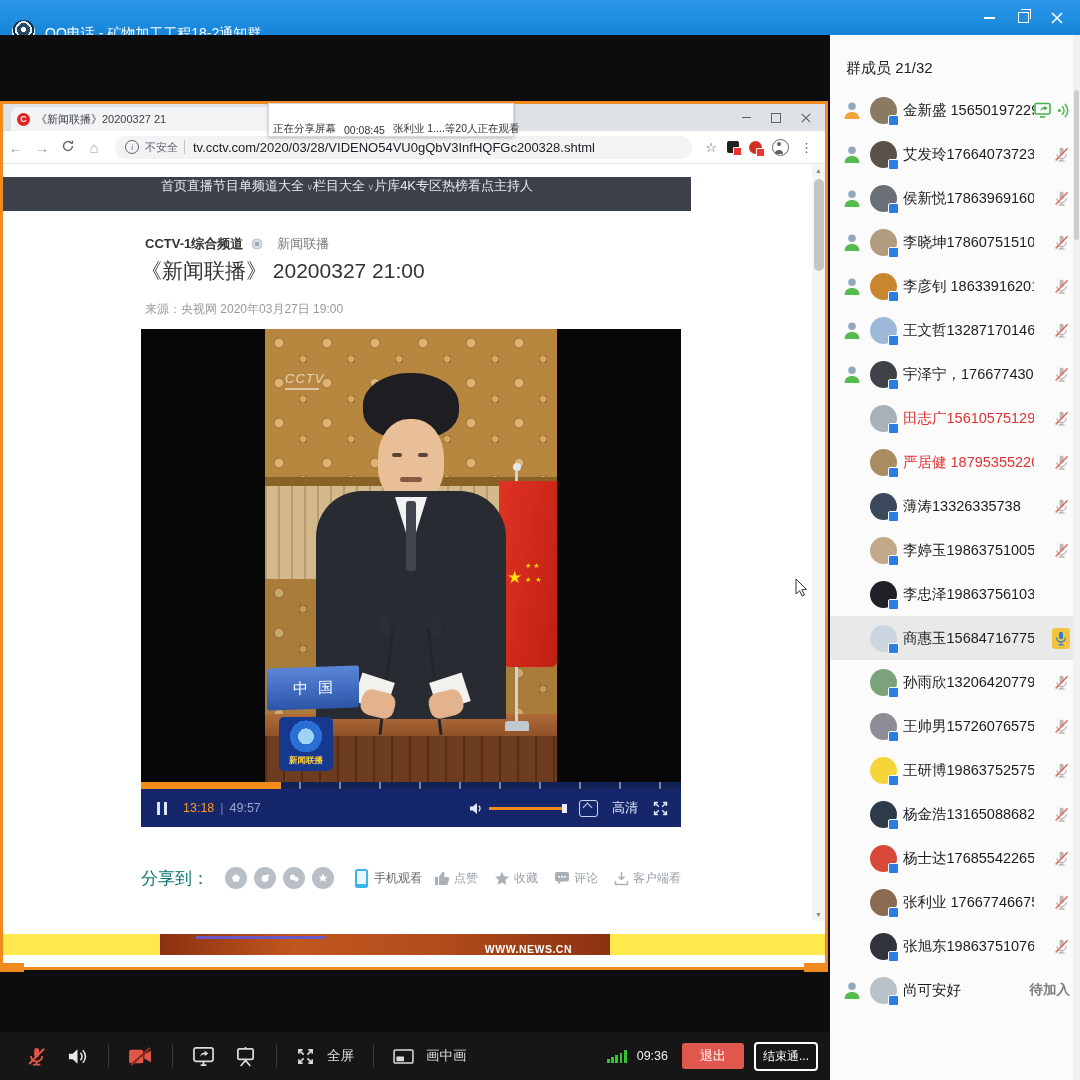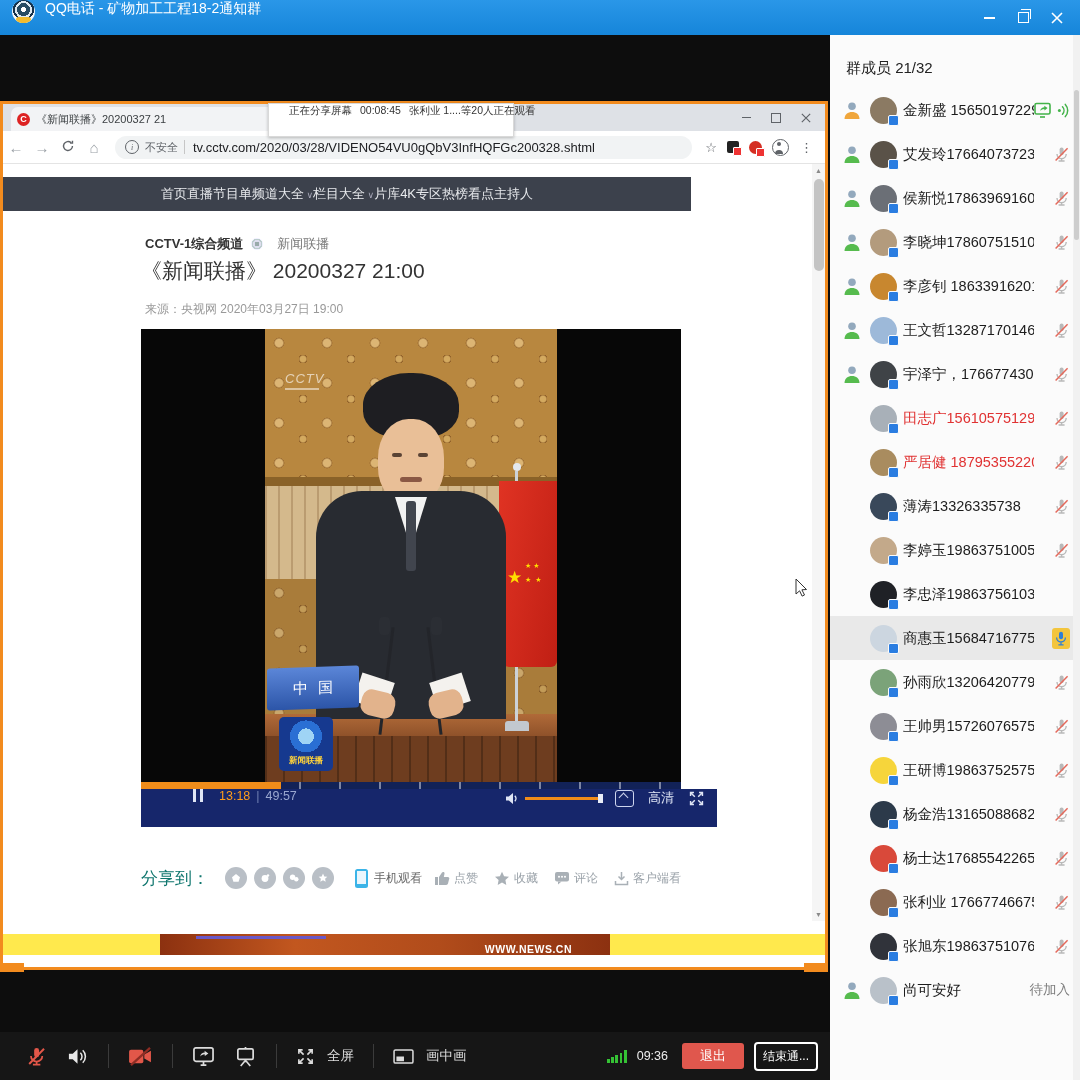--- a/index.html
+++ b/index.html
@@ -1,21 +1,21 @@
 <!DOCTYPE html>
 <html><head>
 <meta charset="utf-8">
 <style>
   html,body{margin:0;padding:0;width:1080px;height:1080px;overflow:hidden;
     font-family:"Liberation Sans","DejaVu Sans",sans-serif;background:#000;}
   .app{position:relative;width:1080px;height:1080px;background:#0d0d0d;}
 
   
   .titlebar{position:absolute;left:0;top:0;width:1080px;height:43px;
-    background:linear-gradient(#2a97e8,#1181d6);display:flex;align-items:flex-start;}
+    background:linear-gradient(#2a97e8,#1181d6);display:flex;align-items:flex-end;}
   .qq-logo{width:23px;height:23px;border-radius:50%;margin-left:12px;position:relative;overflow:hidden;
     background:radial-gradient(circle at 50% 42%, #ffffff 0 2.5px, #274b63 2.5px 6.5px, #dfeaf2 6.5px 8.5px, #15314a 8.5px 10.5px, #f2f6fa 10.5px);}
   .qq-logo::after{content:"";position:absolute;left:4px;right:4px;bottom:0;height:6px;
     border-radius:8px 8px 10px 10px;background:#f3bb2e;}
   .wtitle{color:#fff;font-size:14px;margin-left:10px;}
   .wctrls{position:absolute;right:6px;top:0;height:35px;display:flex;align-items:center;}
   .wc{width:34px;height:35px;display:flex;align-items:center;justify-content:center;cursor:pointer;}
   .wc-min{width:11px;height:2px;background:#fff;}
   .wc-rest{width:9px;height:9px;border:1.6px solid #fff;position:relative;background:transparent;}
   .wc-rest::before{content:"";position:absolute;left:2px;top:-4.5px;width:9px;height:9px;border:1.6px solid #fff;border-bottom:none;border-left:none;}
@@ -39,22 +39,22 @@
   .tabx{color:#5f6368;font-size:12px;margin-left:4px;flex:none;}
   .newtab{position:absolute;left:350px;top:4px;width:24px;height:22px;color:#444;font-size:15px;
     display:flex;align-items:center;justify-content:center;}
   .bctrls{position:absolute;right:4px;top:0;height:27px;display:flex;align-items:center;color:#5f6368;}
   .bc{width:30px;height:27px;display:flex;align-items:center;justify-content:center;}
   .bc-min{width:9px;height:1.6px;background:#5f6368;}
   .bc-rest{width:8px;height:8px;border:1.4px solid #5f6368;}
 
   
   .share-banner{position:absolute;left:268px;top:68px;width:246px;height:34px;background:#fff;
-    border:1px solid #d9d9d9;box-shadow:0 1px 3px rgba(0,0,0,.25);display:flex;align-items:flex-start;
-    font-size:10.5px;color:#333;padding:0 20px;box-sizing:border-box;white-space:nowrap;z-index:5;}
+    border:1px solid #d9d9d9;box-shadow:0 1px 3px rgba(0,0,0,.25);display:flex;align-items:flex-end;
+    font-size:10.5px;color:#333;padding:0 4px;box-sizing:border-box;white-space:nowrap;z-index:5;}
   .share-banner span{margin-right:8px;}
 
   .addrbar{position:relative;width:822px;height:33px;background:#fff;border-bottom:1px solid #e4e4e4;
     display:flex;align-items:center;box-sizing:border-box;}
   .navbtn{color:#9aa0a6;font-size:15px;width:26px;text-align:center;flex:none;}
   .urlpill{flex:1;height:23px;background:#f1f3f4;border-radius:12px;margin:0 8px;display:flex;
     align-items:center;padding:0 10px;box-sizing:border-box;overflow:hidden;white-space:nowrap;}
   .infoi{width:12px;height:12px;border:1.2px solid #5f6368;border-radius:50%;color:#5f6368;font-size:8px;
     display:flex;align-items:center;justify-content:center;flex:none;font-style:italic;font-family:"Liberation Serif",serif;}
   .sec{color:#5f6368;font-size:11px;margin:0 6px;flex:none;}
@@ -65,21 +65,21 @@
   .ext1{width:12px;height:12px;background:#222;border-radius:2px;position:relative;margin:0 5px;}
   .ext2{width:13px;height:13px;background:#d42f23;border-radius:50%;position:relative;margin:0 5px;}
   .ext1::after,.ext2::after{content:"";position:absolute;right:-3px;bottom:-3px;width:7px;height:7px;
     background:#e33;border:1px solid #fff;border-radius:1px;}
   .prof{width:15px;height:15px;border:1.5px solid #5f6368;border-radius:50%;position:relative;margin:0 5px;}
   .prof::before{content:"";position:absolute;left:4px;top:2.5px;width:4px;height:4px;border-radius:50%;background:#5f6368;}
   .prof::after{content:"";position:absolute;left:2px;bottom:0.5px;width:8px;height:4px;border-radius:4px 4px 0 0;background:#5f6368;}
   .kebab{color:#5f6368;font-size:13px;margin:0 6px;}
 
   .gapwhite{width:822px;height:13px;background:#fff;}
-  .cctvnav{position:relative;width:688px;height:34px;background:#3c414c;display:flex;align-items:center;
+  .cctvnav{position:relative;width:688px;height:34px;background:#3c414c;display:flex;align-items:flex-start;
     justify-content:center;}
   .nav-item{color:#e8eaed;font-size:13px;white-space:nowrap;}
   .nav-item .caret{font-size:9px;color:#aab;}
 
   
   .pagebody{position:relative;width:822px;height:723px;background:#fff;}
   .crumbs{position:absolute;left:142px;top:24px;display:flex;align-items:center;font-size:13px;}
   .chan{font-weight:bold;color:#333;}
   .crumbdot{width:12px;height:12px;border-radius:50%;margin:0 14px 0 8px;
     background:radial-gradient(circle,#9aa 0 2.5px,#dde 2.5px 4px,#bcc 4px 5.5px,#eef 5.5px);}
@@ -134,21 +134,21 @@
     background:radial-gradient(circle at 50% 36%,#9fd4f5 0 8px,#2a6fd4 8px 16px,#16398f 16px);
     display:flex;align-items:flex-end;justify-content:center;overflow:hidden;}
   .nlogo span{color:#ffd23a;font-size:8.5px;font-weight:bold;padding-bottom:4px;white-space:nowrap;}
   .wmark{position:absolute;left:20px;top:42px;color:rgba(255,255,255,.62);font-size:13px;
     font-style:italic;letter-spacing:1px;}
   .wmark::after{content:"";display:block;width:34px;height:2px;background:rgba(255,255,255,.5);margin-top:2px;}
 
   .seek{position:relative;width:540px;height:7px;background:#122257;
     background-image:repeating-linear-gradient(90deg,transparent 0 38px,rgba(255,255,255,.45) 38px 40px);}
   .seekfill{position:absolute;left:0;top:0;height:7px;background:#f08c1a;}
-  .pbar{position:relative;width:540px;height:38px;background:#16266b;display:flex;align-items:flex-start;padding-left:36px;}
+  .pbar{position:relative;width:540px;height:38px;background:#16266b;display:flex;align-items:center;}
   .pause{display:flex;gap:4px;margin-left:16px;}
   .pause i{display:block;width:3px;height:13px;background:#dfe5f5;}
   .ptime{margin-left:16px;font-size:12.5px;}
   .tcur{color:#ff9c1a;} .tsep{color:#6f7eb0;margin:0 6px;} .ttot{color:#9aa7d0;}
   .pright{position:absolute;right:12px;display:flex;align-items:center;gap:14px;}
   .volwrap{display:flex;align-items:center;gap:6px;}
   .voltrack{width:76px;height:3px;background:#f08c1a;position:relative;}
   .voltrack::after{content:"";position:absolute;right:-2px;top:-3px;width:5px;height:9px;background:#e9edf8;}
   .qbox{width:17px;height:15px;border:1.5px solid #cdd5ee;border-radius:3px;position:relative;}
   .qbox::after{content:"";position:absolute;left:4px;top:3px;width:6px;height:6px;border:1.5px solid #cdd5ee;border-left:none;border-bottom:none;transform:rotate(-45deg);}
@@ -202,21 +202,21 @@
   .mlist{position:absolute;left:0;top:53px;width:250px;}
   .mrow{display:flex;align-items:center;height:44px;padding:0 10px 0 12px;box-sizing:border-box;}
   .mrow.hl{background:#e9e9e9;}
   .pcol{width:28px;flex:none;display:flex;align-items:center;}
   .avatar{width:27px;height:27px;border-radius:50%;flex:none;position:relative;}
   .badge{position:absolute;right:-2px;bottom:-2px;width:9px;height:9px;background:#2a7de1;
     border:1.5px solid #fbfbfb;border-radius:2px;}
   .mname{flex:1;margin-left:6px;font-size:14.5px;color:#1c1c1c;white-space:nowrap;overflow:hidden;}
   .mname.red{color:#e03232;}
   .mright{flex:none;min-width:36px;display:flex;justify-content:flex-end;align-items:center;gap:4px;}
-  .wait{font-size:13.5px;color:#7d7d7d;}
+  .wait{font-size:13.5px;color:#7d7d7d;font-weight:bold;}
   .miconbg{display:inline-flex;align-items:center;justify-content:center;width:18px;height:21px;
     background:#f3c53d;border-radius:3px;}
   .sbscroll{position:absolute;right:0;top:0;width:7px;height:1045px;background:#f1f1f1;}
   .sbscroll .thumb{position:absolute;left:1px;top:55px;width:5px;height:150px;background:#cdcdcd;border-radius:3px;}
 </style>
 </head>
 <body>
 
 <div class="app">
 

